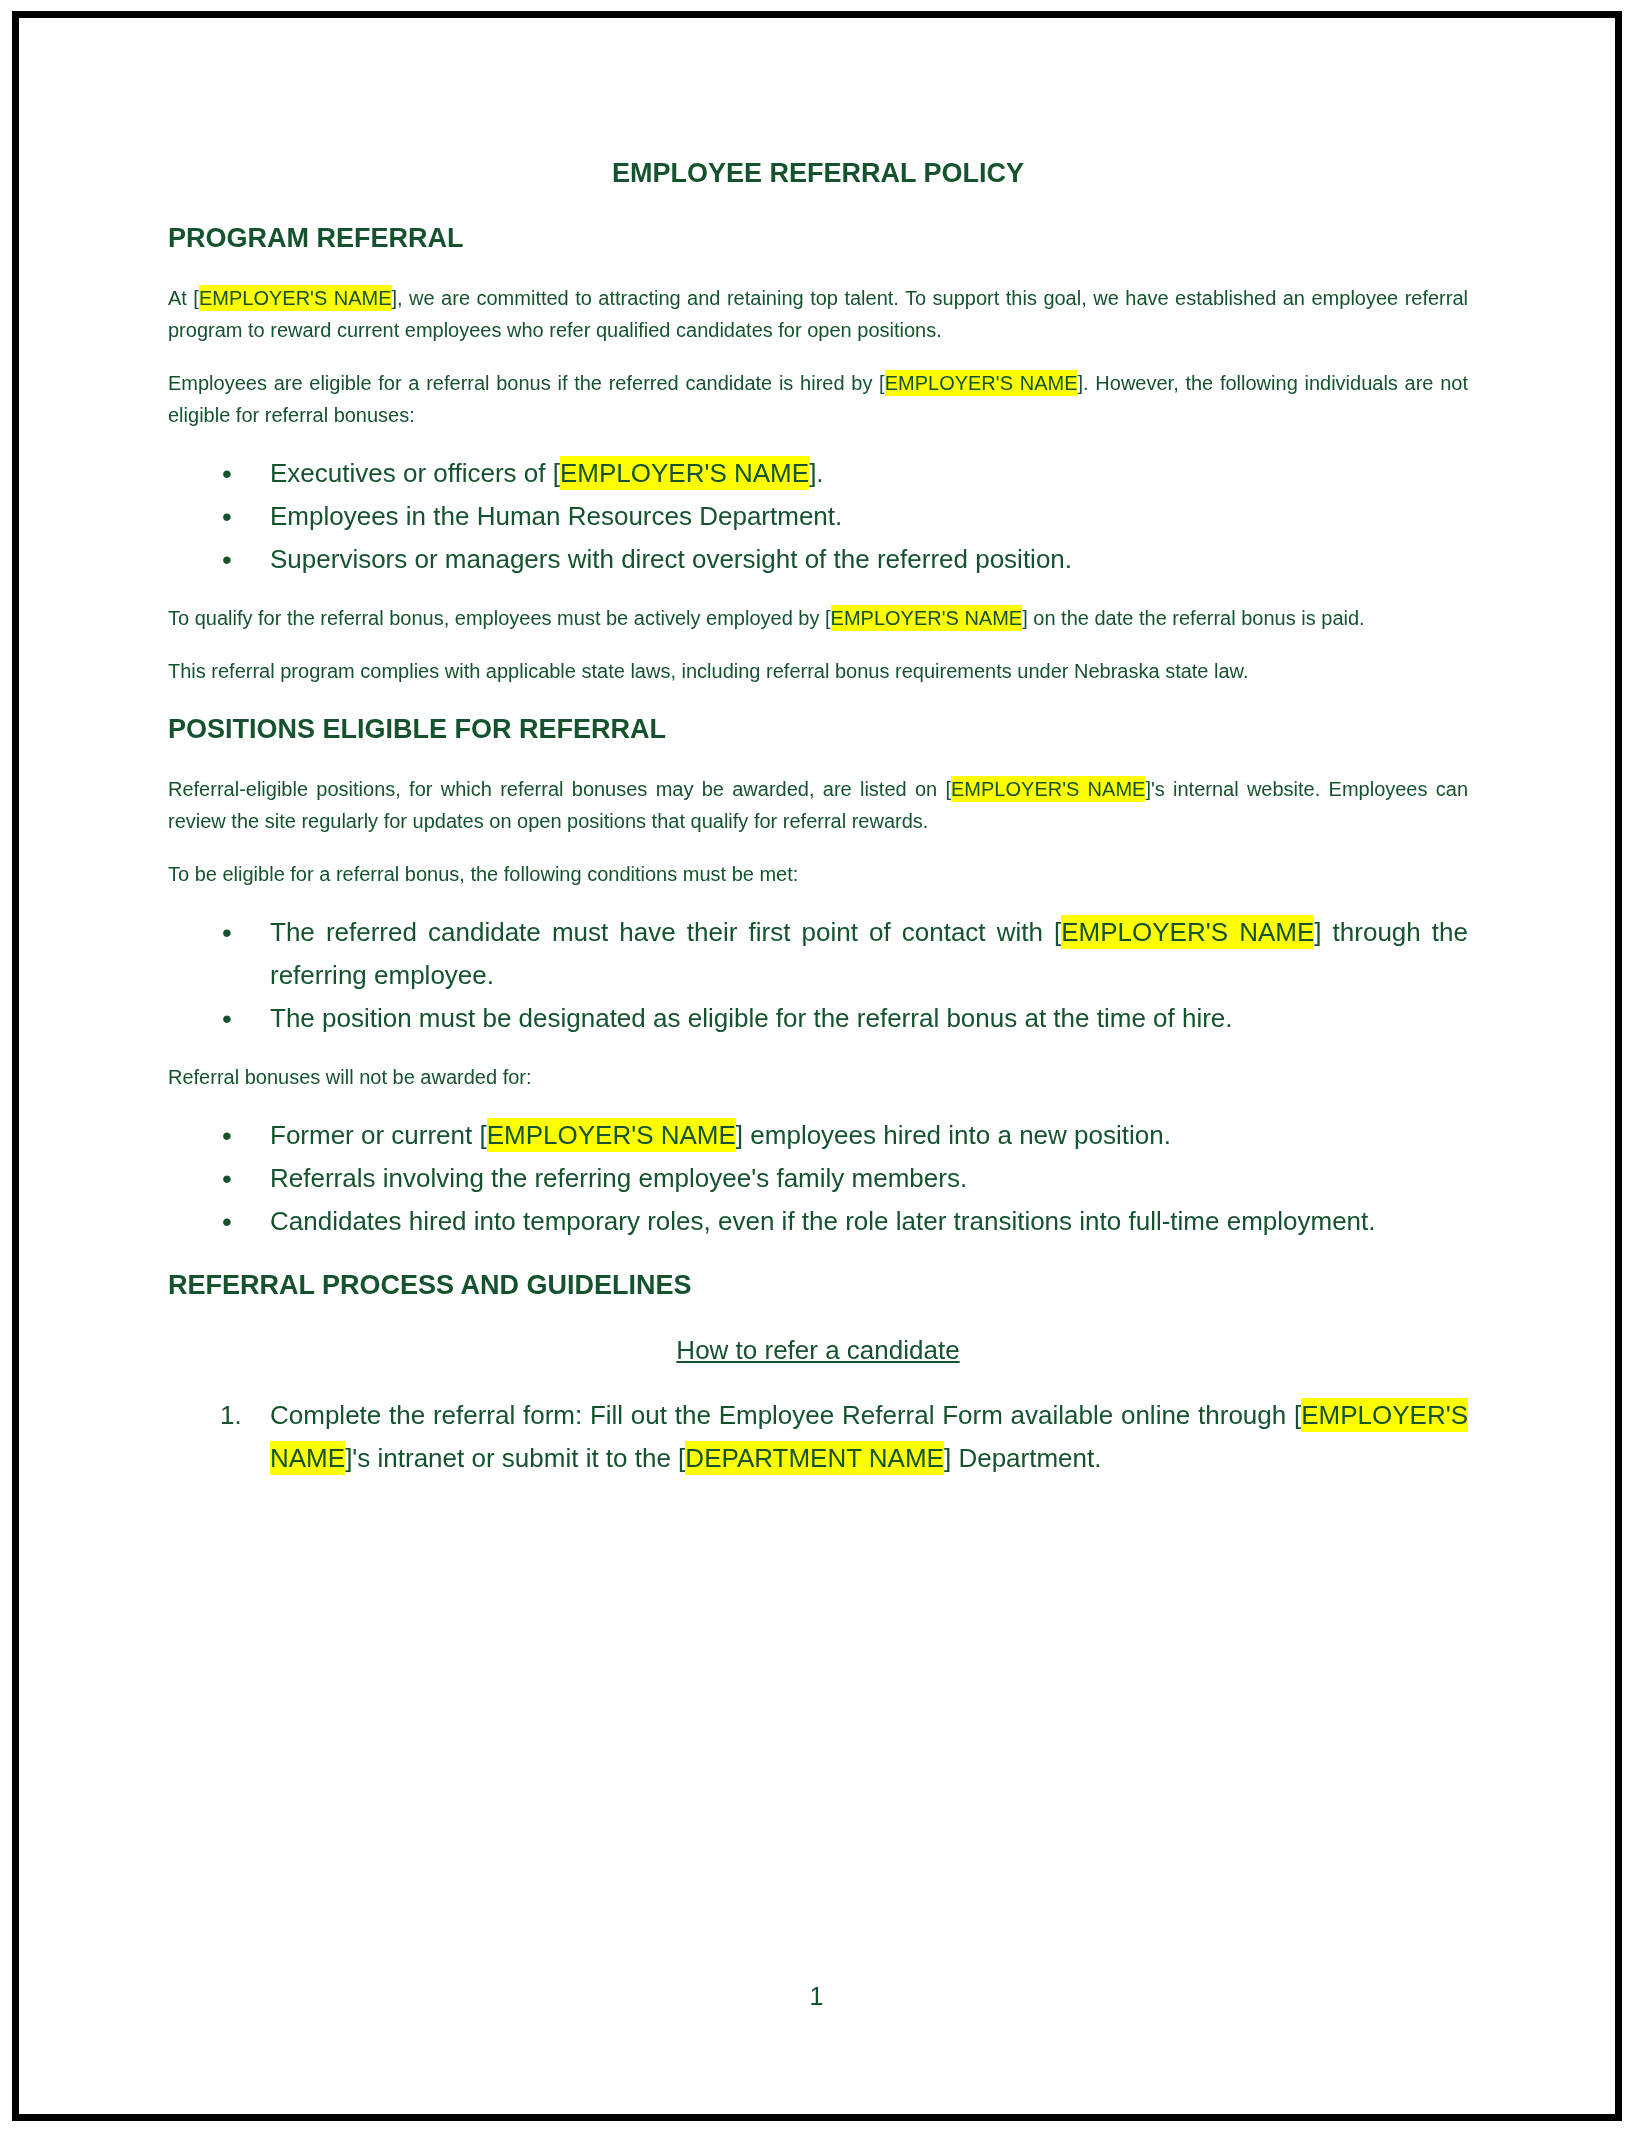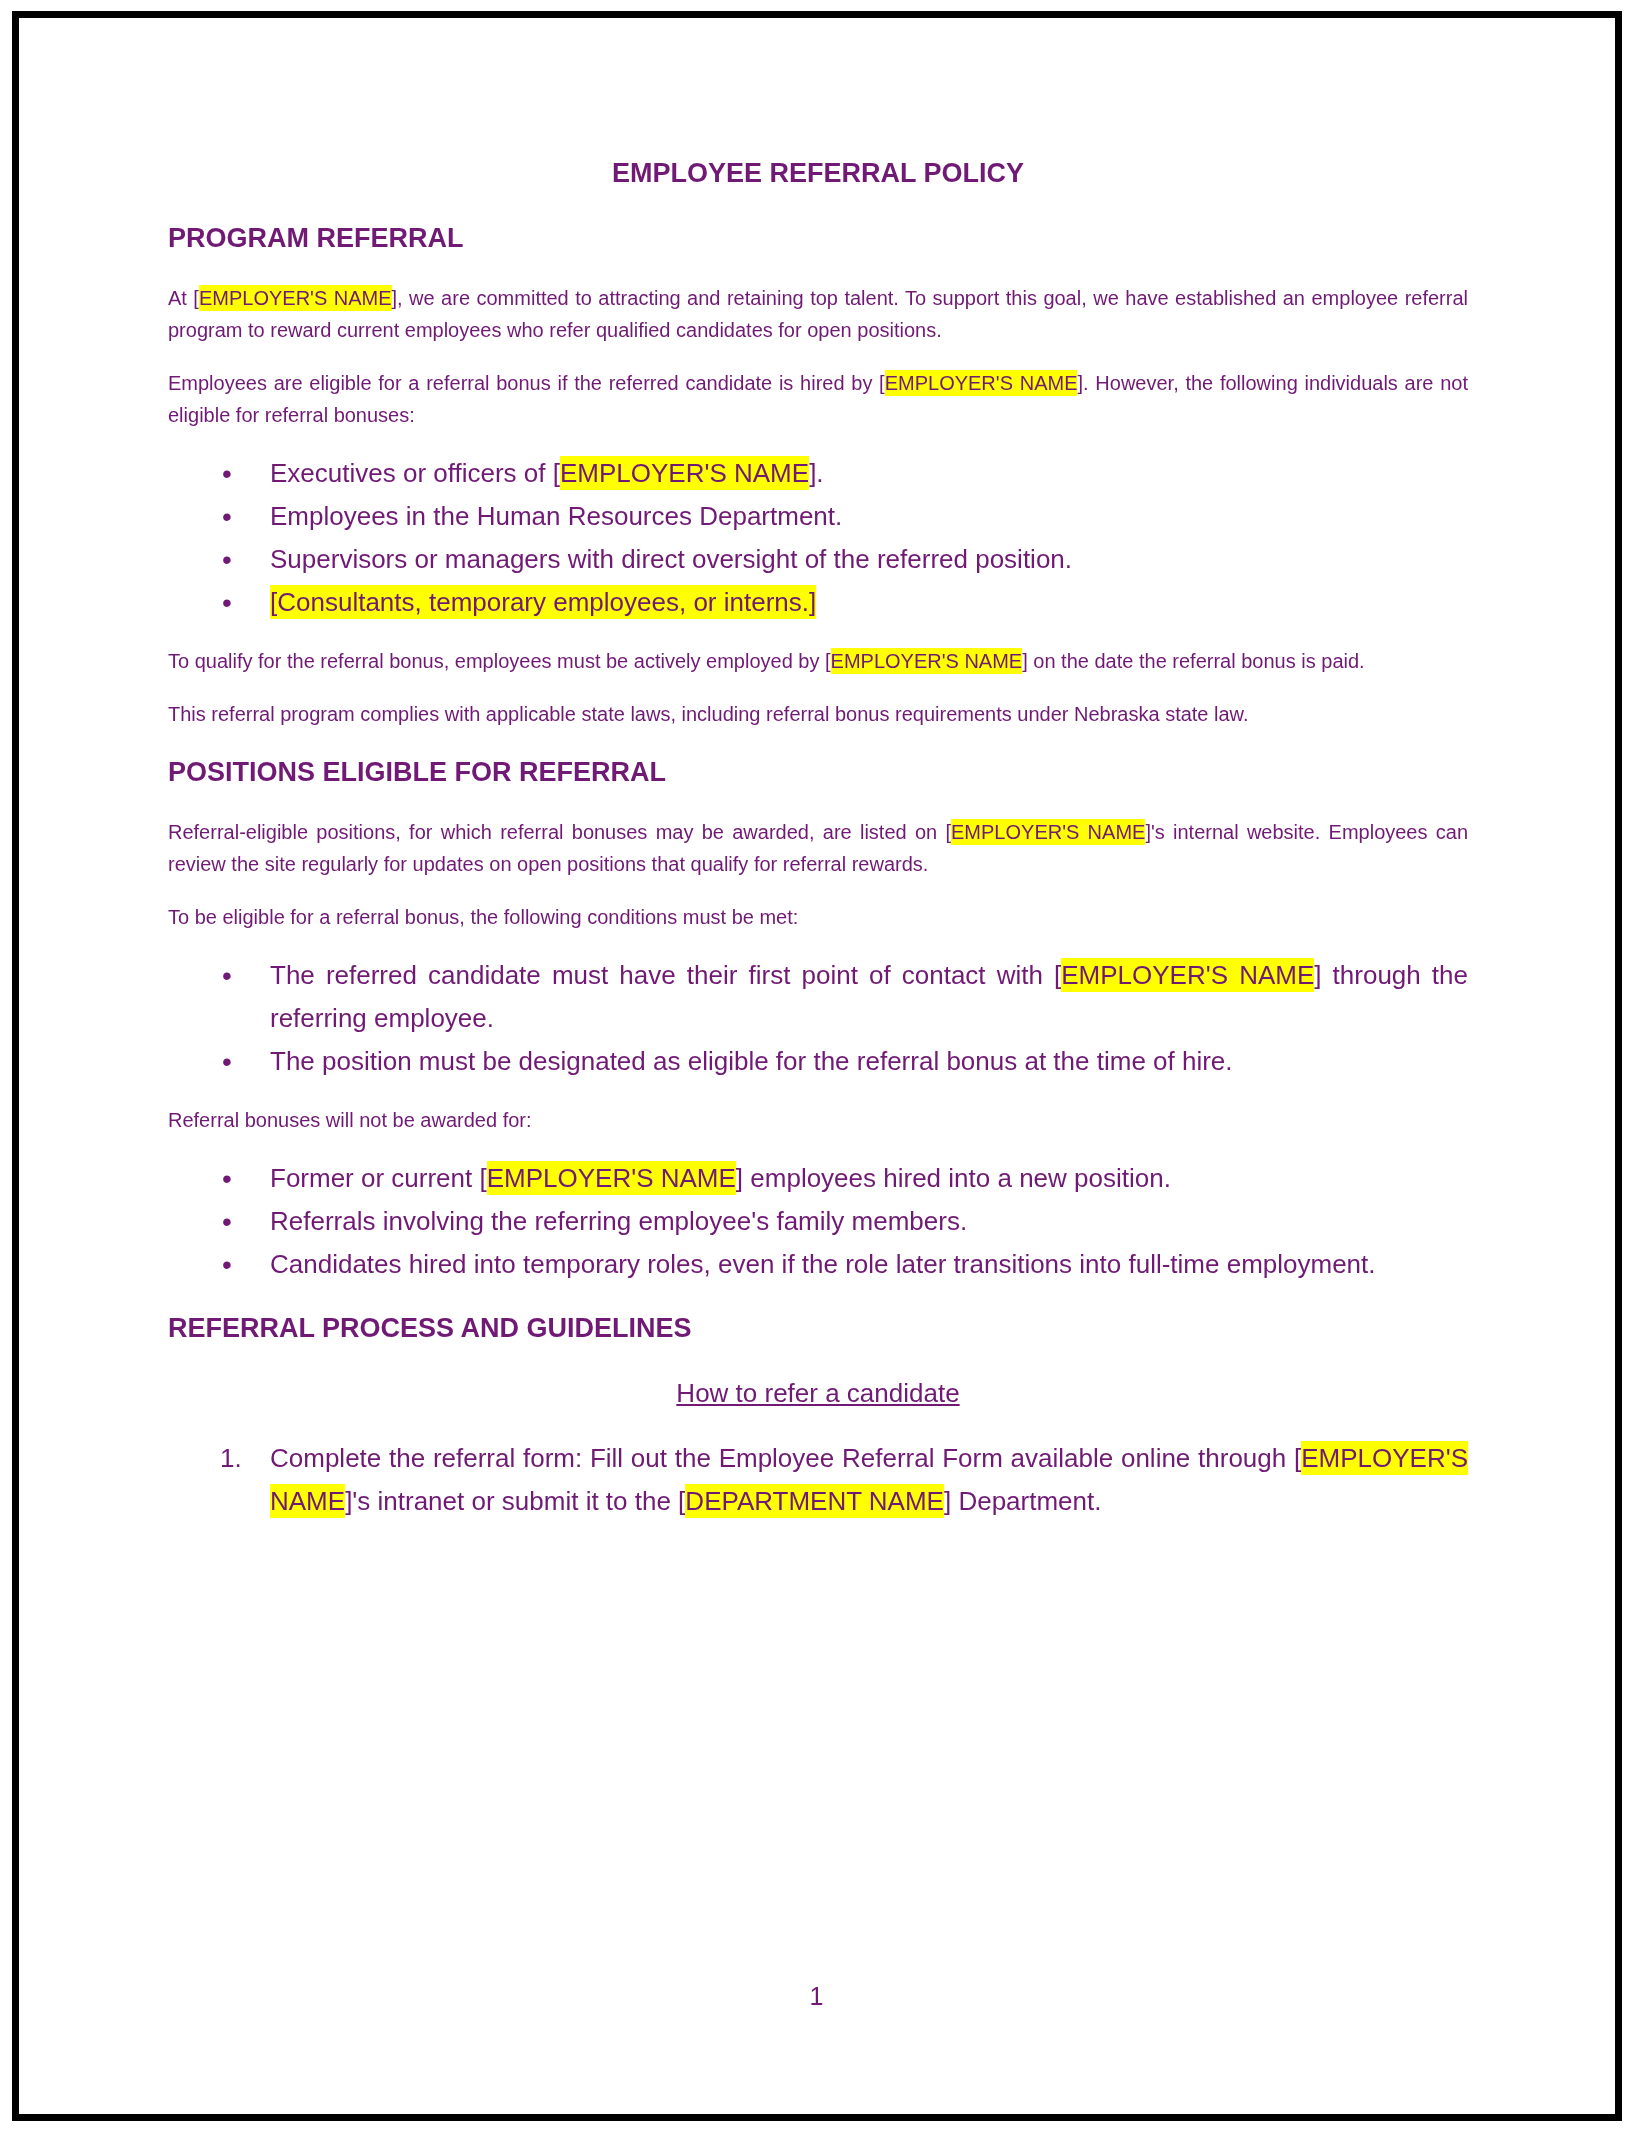--- a/index.html
+++ b/index.html
@@ -1,21 +1,21 @@
 <!DOCTYPE html>
 <html><head>
 <meta charset="utf-8">
 <style>
   html,body{margin:0;padding:0;background:#ffffff;}
   .page{
     position:relative;
     width:1633px;height:2133px;
     background:#ffffff;
     font-family:"Liberation Sans","DejaVu Sans",sans-serif;
-    color:#701a75;
+    color:#14532d;
     overflow:hidden;
   }
   .frame{
     position:absolute;
     left:12px;top:11px;right:11px;bottom:12px;
     border:7px solid #000000;
     pointer-events:none;
   }
   .content{
     position:absolute;
@@ -100,21 +100,20 @@
     <h2 class="heading">PROGRAM REFERRAL</h2>
 
     <p class="para"><span>At [</span><mark style="background: rgb(255, 255, 0);">EMPLOYER'S NAME</mark><span>], we are committed to attracting and retaining top talent. To support this goal, we have established an employee referral program to reward current employees who refer qualified candidates for open positions.</span></p>
 
     <p class="para"><span>Employees are eligible for a referral bonus if the referred candidate is hired by [</span><mark style="background: rgb(255, 255, 0);">EMPLOYER'S NAME</mark><span>]. However, the following individuals are not eligible for referral bonuses:</span></p>
 
     <ul class="bullets">
       <li><span>Executives or officers of [</span><mark style="background: rgb(255, 255, 0);">EMPLOYER'S NAME</mark><span>].</span></li>
       <li><span>Employees in the Human Resources Department.</span></li>
       <li><span>Supervisors or managers with direct oversight of the referred position.</span></li>
-      <li><mark style="background: rgb(255, 255, 0);">[Consultants, temporary employees, or interns.]</mark></li>
     </ul>
 
     <p class="para"><span>To qualify for the referral bonus, employees must be actively employed by [</span><mark style="background: rgb(255, 255, 0);">EMPLOYER'S NAME</mark><span>] on the date the referral bonus is paid.</span></p>
 
     <p class="para"><span>This referral program complies with applicable state laws, including referral bonus requirements under Nebraska state law.</span></p>
 
     <h2 class="heading">POSITIONS ELIGIBLE FOR REFERRAL</h2>
 
     <p class="para"><span>Referral-eligible positions, for which referral bonuses may be awarded, are listed on [</span><mark style="background: rgb(255, 255, 0);">EMPLOYER'S NAME</mark><span>]'s internal website. Employees can review the site regularly for updates on open positions that qualify for referral rewards.</span></p>
 

